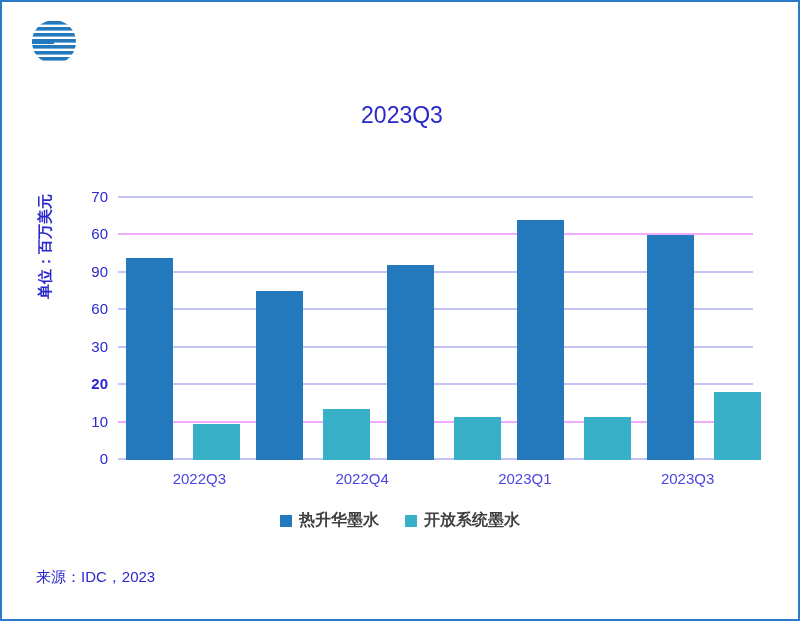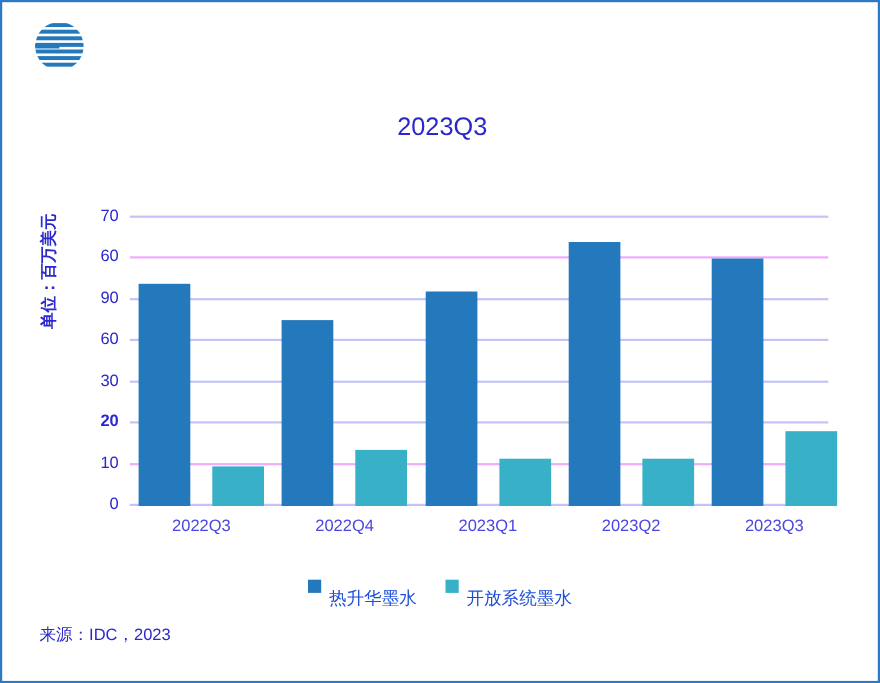--- a/index.html
+++ b/index.html
@@ -147,24 +147,23 @@
     display: flex;
     align-items: center;
     gap: 7px;
   }
   .legend-swatch {
     width: 12px;
     height: 12px;
     display: inline-block;
   }
   .legend-label {
-    color: #1d4ed8;
+    color: #404040;
     font-size: 16px;
-    font-weight: normal;
-    margin-top: 24px;
+    font-weight: bold;
   }
 
   
   #source {
     position: absolute;
     left: 34px;
     top: 566px;
     color: #2a27cc;
     font-size: 15px;
   }
@@ -249,21 +248,20 @@
           <div class="group">
             <div class="bar s0" title="热升华墨水 2023Q3: 60" style="height: 224.571px; background: rgb(36, 121, 189);"></div>
             <div class="bar s1" title="开放系统墨水 2023Q3: 18.2" style="height: 68.12px; background: rgb(56, 176, 200);"></div>
           </div>
         </div>
     </div>
     <div id="xaxis">
         <div class="xtick" style="color: rgb(74, 70, 224);">2022Q3</div>
         <div class="xtick" style="color: rgb(74, 70, 224);">2022Q4</div>
         <div class="xtick" style="color: rgb(74, 70, 224);">2023Q1</div>
-        <div class="xtick" style="color: rgb(74, 70, 224);">2023Q2</div>
         <div class="xtick" style="color: rgb(74, 70, 224);">2023Q3</div>
       </div>
   </div>
 
   <div id="legend">
       <div class="legend-item">
         <span class="legend-swatch" style="background: rgb(36, 121, 189);"></span>
         <span class="legend-label">热升华墨水</span>
       </div>
       <div class="legend-item">

